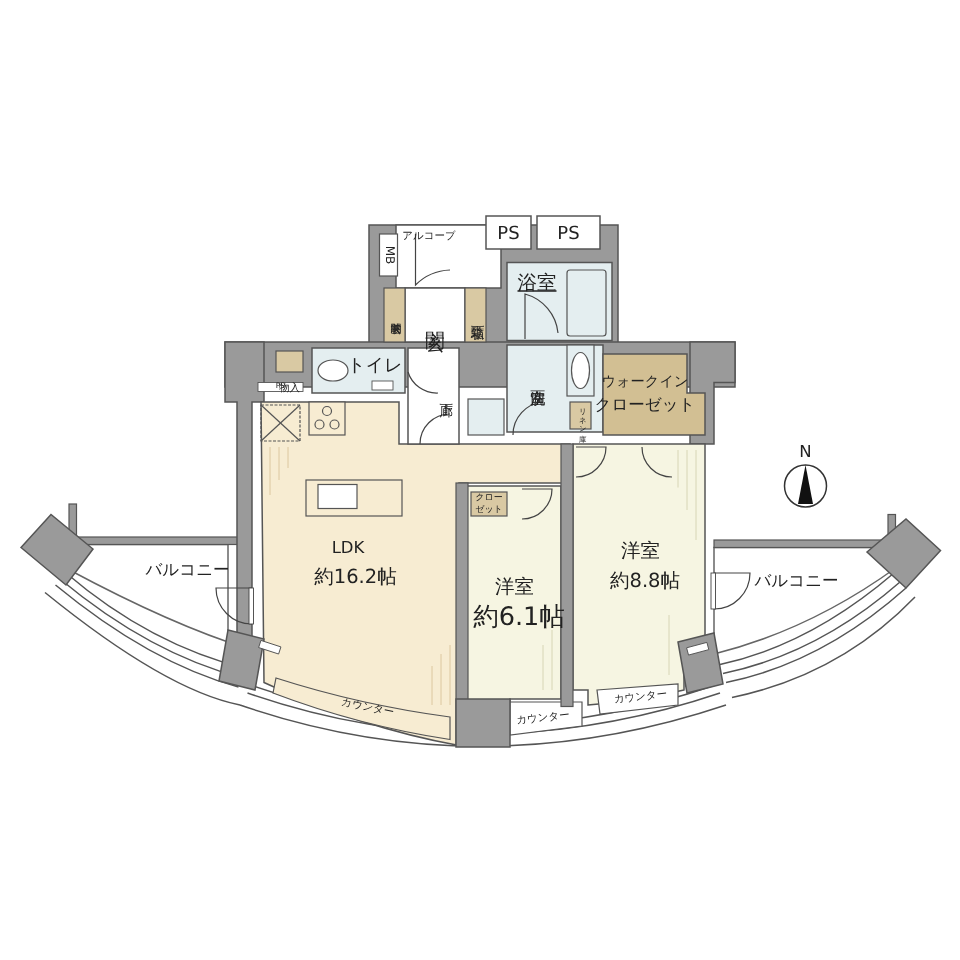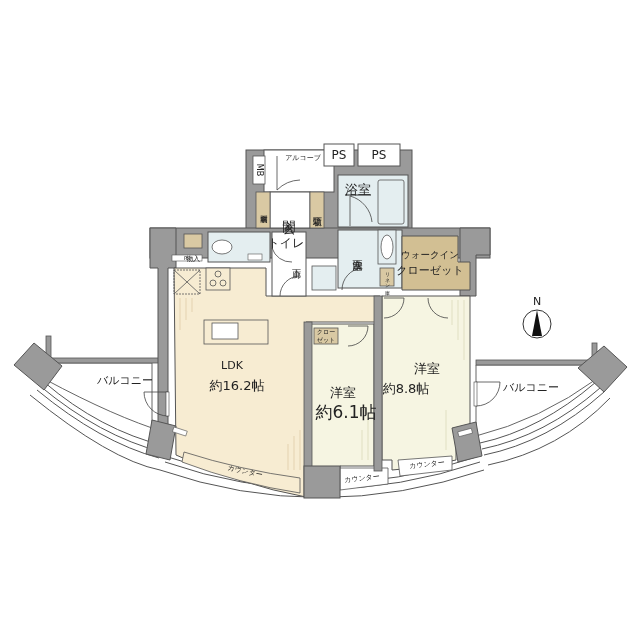--- a/index.html
+++ b/index.html
@@ -149,35 +149,35 @@
   .vert{writing-mode:vertical-rl;letter-spacing:0;}
 </style>
 
 <div class="t c" style="left:232px;top:365px;font-size:11px;">LDK</div>
 <div class="t c" style="left:237px;top:385px;font-size:13px;">約16.2帖</div>
 
 <div class="t c" style="left:343px;top:392px;font-size:13px;">洋室</div>
 <div class="t c" style="left:346px;top:412px;font-size:17px;">約6.1帖</div>
 
 <div class="t c" style="left:427px;top:368px;font-size:13px;">洋室</div>
-<div class="t c" style="left:406px;top:388px;font-size:13px;">約8.8帖</div>
+<div class="t c" style="left:430px;top:388px;font-size:13px;">約8.8帖</div>
 
 <div class="t c" style="left:358px;top:189px;font-size:13px;text-decoration:underline;">浴室</div>
 <div class="t c vert" style="left:357px;top:252px;font-size:10px;">洗面室</div>
-<div class="t c" style="left:250px;top:243px;font-size:12px;margin-left:36px;">トイレ</div>
+<div class="t c" style="left:250px;top:243px;font-size:12px;">トイレ</div>
 <div class="t c vert" style="left:289px;top:210px;font-size:13px;">玄関</div>
 <div class="t c vert" style="left:296px;top:262px;font-size:9px;">廊下</div>
 
 <div class="t c" style="left:430px;top:255px;font-size:9.5px;text-align:center;">ウォークイン</div>
 <div class="t c" style="left:430px;top:270px;font-size:11px;">クローゼット</div>
 
 <div class="t c" style="left:326px;top:332px;font-size:6px;">クロー</div>
 <div class="t c" style="left:326px;top:340px;font-size:6px;">ゼット</div>
 
-<div class="t c" style="left:303px;top:158px;font-size:7px;">アルコーブ</div>
+<div class="t c" style="left:286px;top:158px;font-size:7px;">アルコーブ</div>
 <div class="t c" style="left:125px;top:380px;font-size:11px;">バルコニー</div>
 <div class="t c" style="left:531px;top:387px;font-size:11px;">バルコニー</div>
 
 <div class="t c vert" style="left:263px;top:210px;font-size:7px;">玄関収納</div>
 <div class="t c vert" style="left:317px;top:210px;font-size:9px;">下駄箱</div>
 <div class="t c" style="left:193px;top:259px;font-size:7px;">物入</div>
 <div class="t c vert" style="left:387px;top:277px;font-size:5px;">リネン庫</div>
 <div class="t c vert" style="left:259px;top:170px;font-size:8px;">MB</div>
 
 <div class="t c" style="left:339px;top:155px;font-size:12px;">PS</div>

